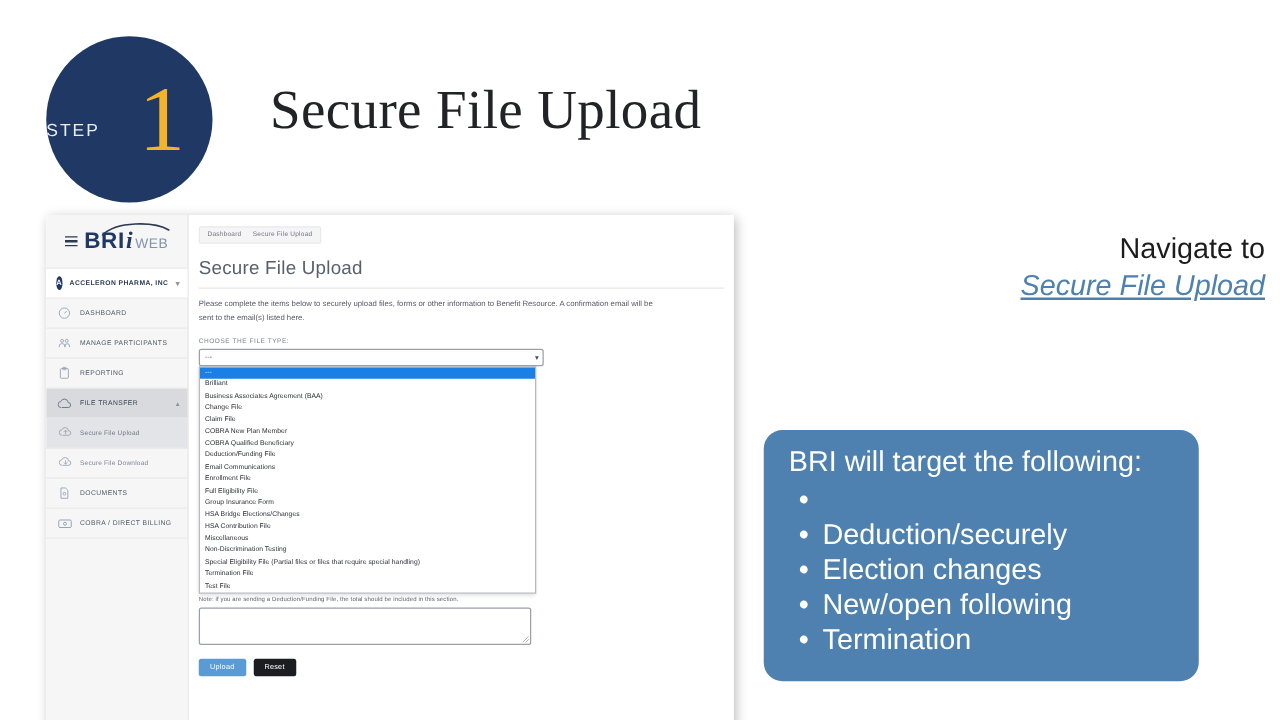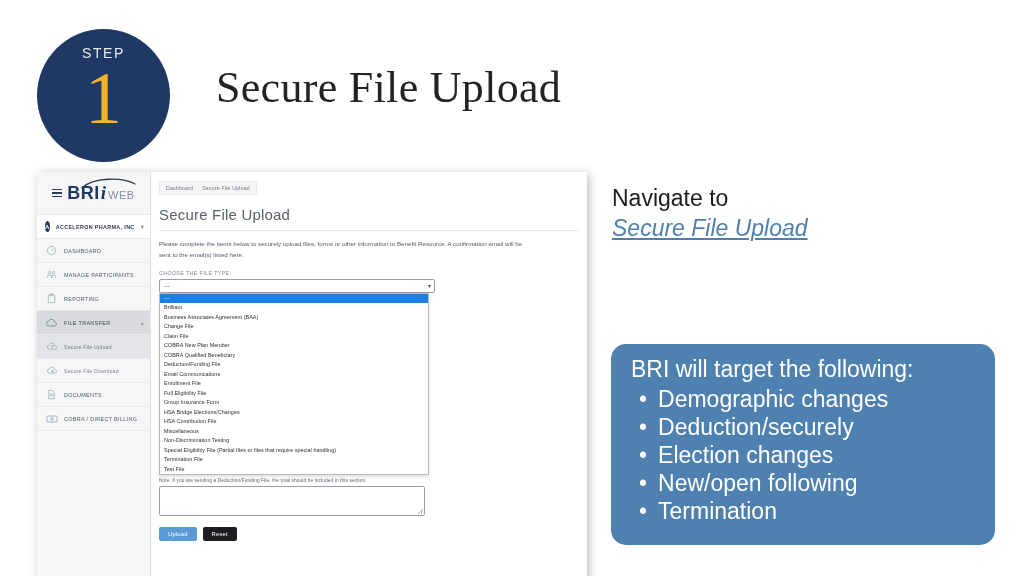--- a/index.html
+++ b/index.html
@@ -8,21 +8,21 @@
     background:#ffffff;
     font-family:"Liberation Sans", sans-serif;
     position:relative;
   }
   .slide{position:absolute;inset:0;background:#fff;}
 
   
   .step-badge{
     position:absolute;left:37px;top:29px;width:133px;height:133px;
     border-radius:50%;background:#1f3864;
-    display:flex;flex-direction:column;align-items:center;justify-content:flex-start;
+    display:flex;flex-direction:row;align-items:center;justify-content:flex-start;gap:31px;
   }
   .step-word{
     color:#e8ecf3;font-size:14px;letter-spacing:1.6px;
     font-family:"Liberation Sans", sans-serif;margin-top:16px;font-weight:400;
   }
   .step-num{
     color:#f5b32a;font-family:"Liberation Serif", serif;font-size:74px;
     line-height:0.95;margin-top:2px;font-weight:400;
   }
 
@@ -136,28 +136,28 @@
     margin-top:auto;border-top:1px solid #e8e8ea;padding:5px 8px 4px 8px;
     display:flex;justify-content:space-between;align-items:flex-start;gap:10px;
   }
   .foot-l{font-size:3.9px;line-height:1.9;color:#6b7280;}
   .foot-r{font-size:3.9px;line-height:1.9;color:#6b7280;text-align:right;}
   .foot-l u,.foot-r u{text-decoration:underline;}
   .foot-links{display:flex;gap:8px;justify-content:flex-end;}
 
   
   .nav-note{
-    position:absolute;left:612px;top:183px;width:400px;text-align:left;
+    position:absolute;left:612px;top:183px;width:400px;text-align:right;
     color:#1c1c1c;font-size:23px;line-height:1.32;
   }
   .nav-note .em{
     display:block;font-style:italic;color:#4e81af;text-decoration:underline;
   }
   .blue-box{
-    position:absolute;left:611px;top:344px;width:384px;height:201px;
+    position:absolute;left:611px;top:344px;width:348px;height:201px;
     background:#4e81af;border-radius:15px;
     padding:14px 0 0 20px;box-sizing:border-box;
   }
   .blue-box .bb-title{color:#ffffff;font-size:23px;line-height:1;margin-bottom:4px;}
   .blue-box ul{list-style:none;margin:0;padding:0;}
   .blue-box li{
     color:#ffffff;font-size:23px;line-height:1.22;display:flex;gap:11px;padding-left:8px;
   }
   .blue-box li .bullet{flex:0 0 auto;}
 </style>
@@ -353,21 +353,20 @@
   <div class="nav-note">
     <span>Navigate to</span>
     <span class="em">Secure File Upload</span>
   </div>
 
   <div class="blue-box">
     <div class="bb-title">BRI will target the following:</div>
     <ul>
         <li>
           <span class="bullet">•</span>
-          <span>Demographic changes</span>
         </li>
         <li>
           <span class="bullet">•</span>
           <span>Deduction/securely</span>
         </li>
         <li>
           <span class="bullet">•</span>
           <span>Election changes</span>
         </li>
         <li>

